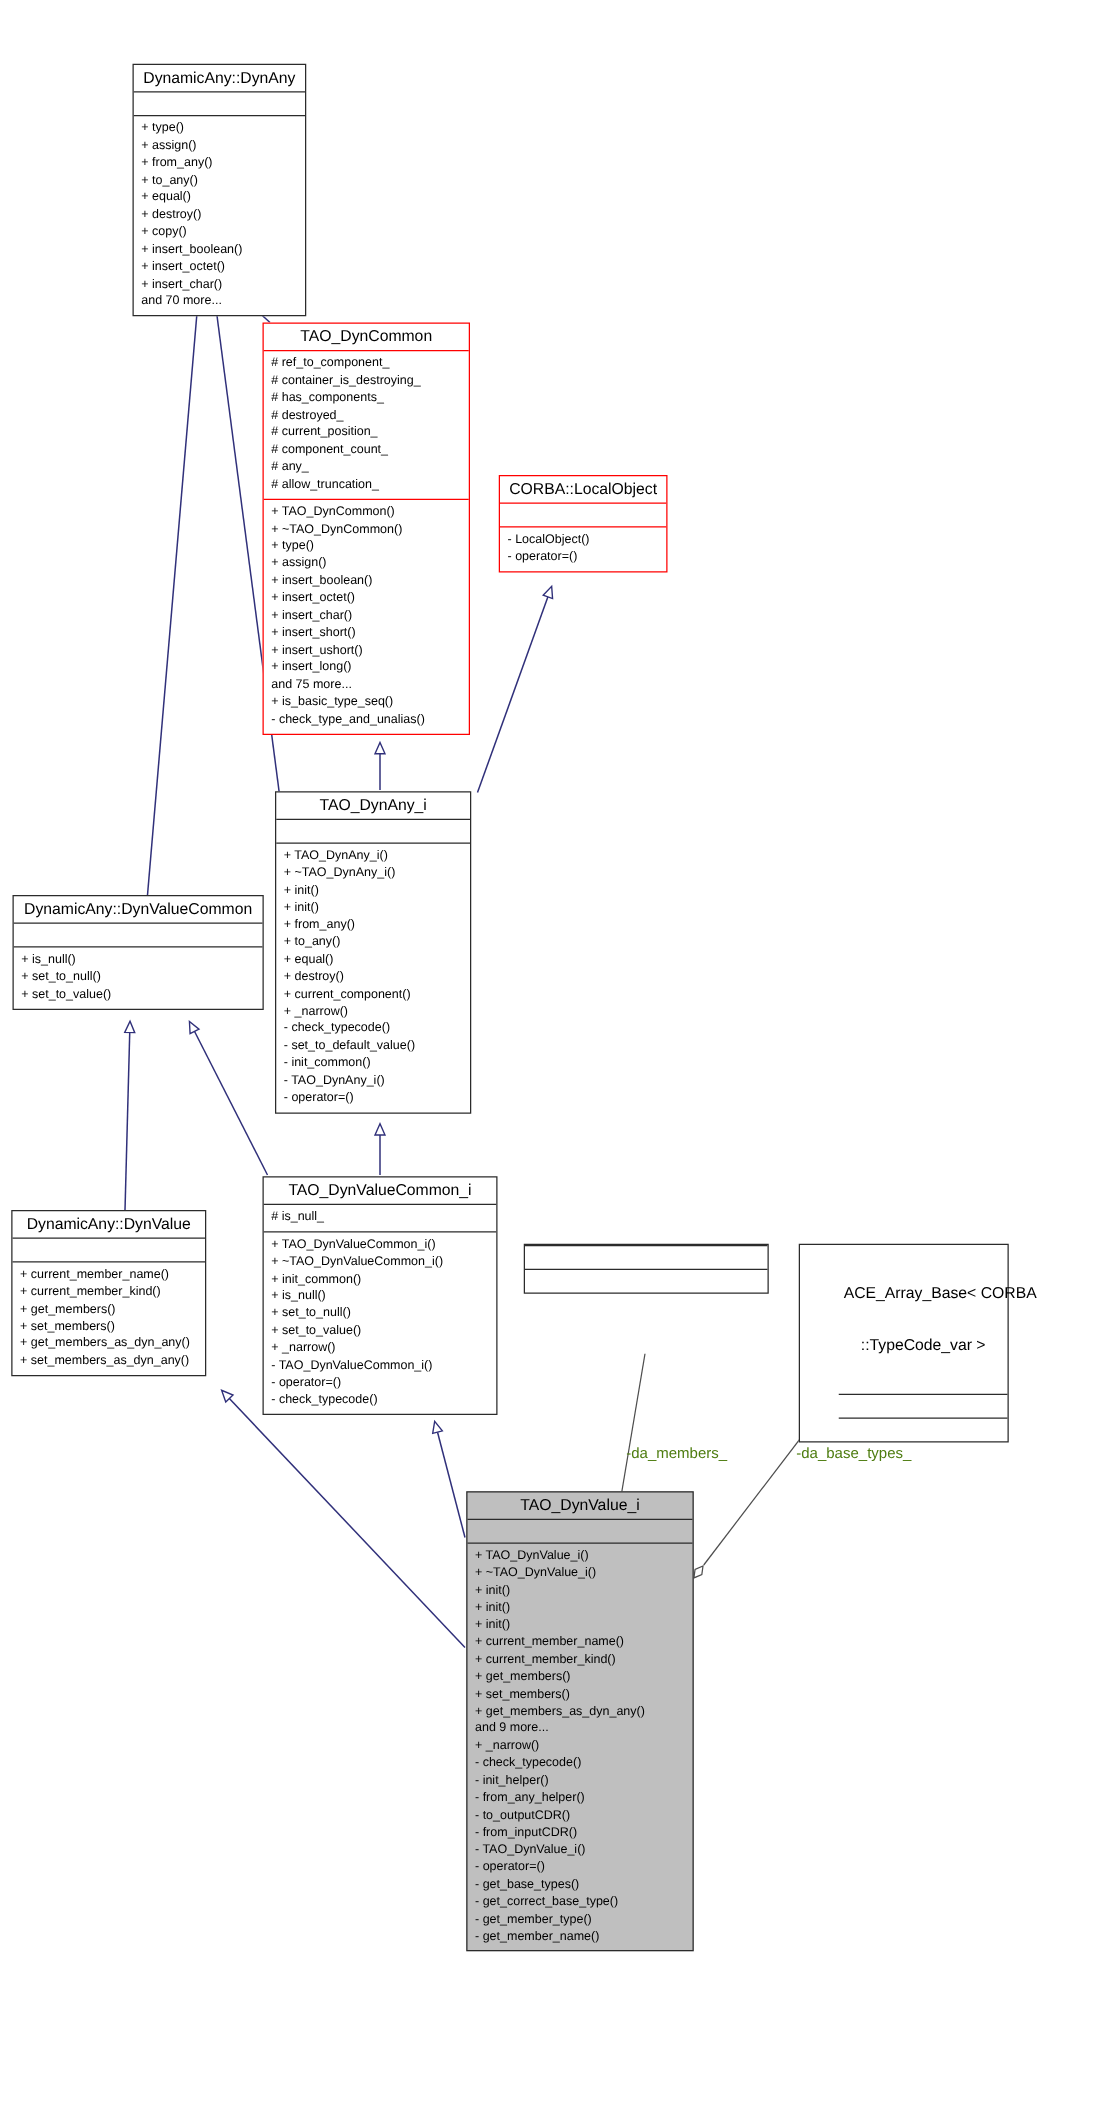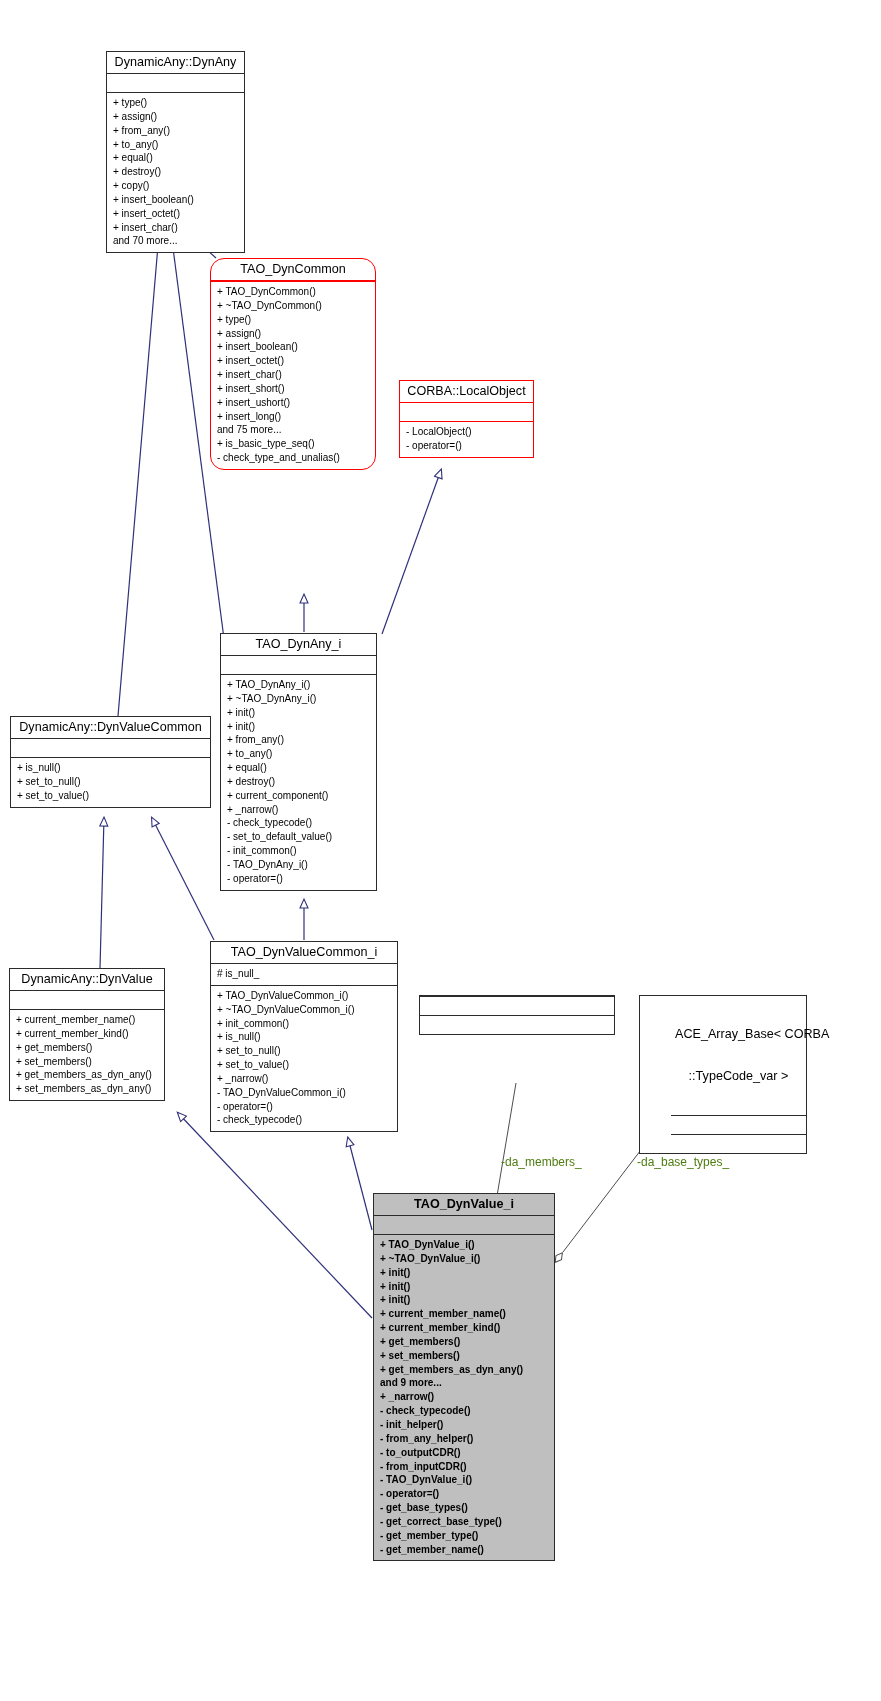--- a/index.html
+++ b/index.html
@@ -77,23 +77,33 @@
       <div class="nrow">+ equal()</div>
       <div class="nrow">+ destroy()</div>
       <div class="nrow">+ copy()</div>
       <div class="nrow">+ insert_boolean()</div>
       <div class="nrow">+ insert_octet()</div>
       <div class="nrow">+ insert_char()</div>
       <div class="nrow">and 70 more...</div>
     </div>
   </div>
 
-  <div class="node red" style="left:210px;top:258px;width:166px;border-radius:14px;">
+  <div class="node red" style="left:210px;top:258px;width:166px;">
     <div class="nhead">TAO_DynCommon</div>
     <div class="nsep"></div>
+    <div class="nsec">
+      <div class="nrow"># ref_to_component_</div>
+      <div class="nrow"># container_is_destroying_</div>
+      <div class="nrow"># has_components_</div>
+      <div class="nrow"># destroyed_</div>
+      <div class="nrow"># current_position_</div>
+      <div class="nrow"># component_count_</div>
+      <div class="nrow"># any_</div>
+      <div class="nrow"># allow_truncation_</div>
+    </div>
     <div class="nsep"></div>
     <div class="nsec">
       <div class="nrow">+ TAO_DynCommon()</div>
       <div class="nrow">+ ~TAO_DynCommon()</div>
       <div class="nrow">+ type()</div>
       <div class="nrow">+ assign()</div>
       <div class="nrow">+ insert_boolean()</div>
       <div class="nrow">+ insert_octet()</div>
       <div class="nrow">+ insert_char()</div>
       <div class="nrow">+ insert_short()</div>
@@ -199,21 +209,21 @@
     <div class="nhead">
       <div>ACE_Array_Base&lt; CORBA</div>
       <div>::TypeCode_var &gt;</div>
     </div>
     <div class="nsep"></div>
     <div class="nsec empty"></div>
     <div class="nsep"></div>
     <div class="nsec empty"></div>
   </div>
 
-  <div class="node focus" style="left:373px;top:1193px;width:182px;font-weight:bold;">
+  <div class="node focus" style="left:373px;top:1193px;width:182px;">
     <div class="nhead">TAO_DynValue_i</div>
     <div class="nsep"></div>
     <div class="nsec empty"></div>
     <div class="nsep"></div>
     <div class="nsec">
       <div class="nrow">+ TAO_DynValue_i()</div>
       <div class="nrow">+ ~TAO_DynValue_i()</div>
       <div class="nrow">+ init()</div>
       <div class="nrow">+ init()</div>
       <div class="nrow">+ init()</div>

